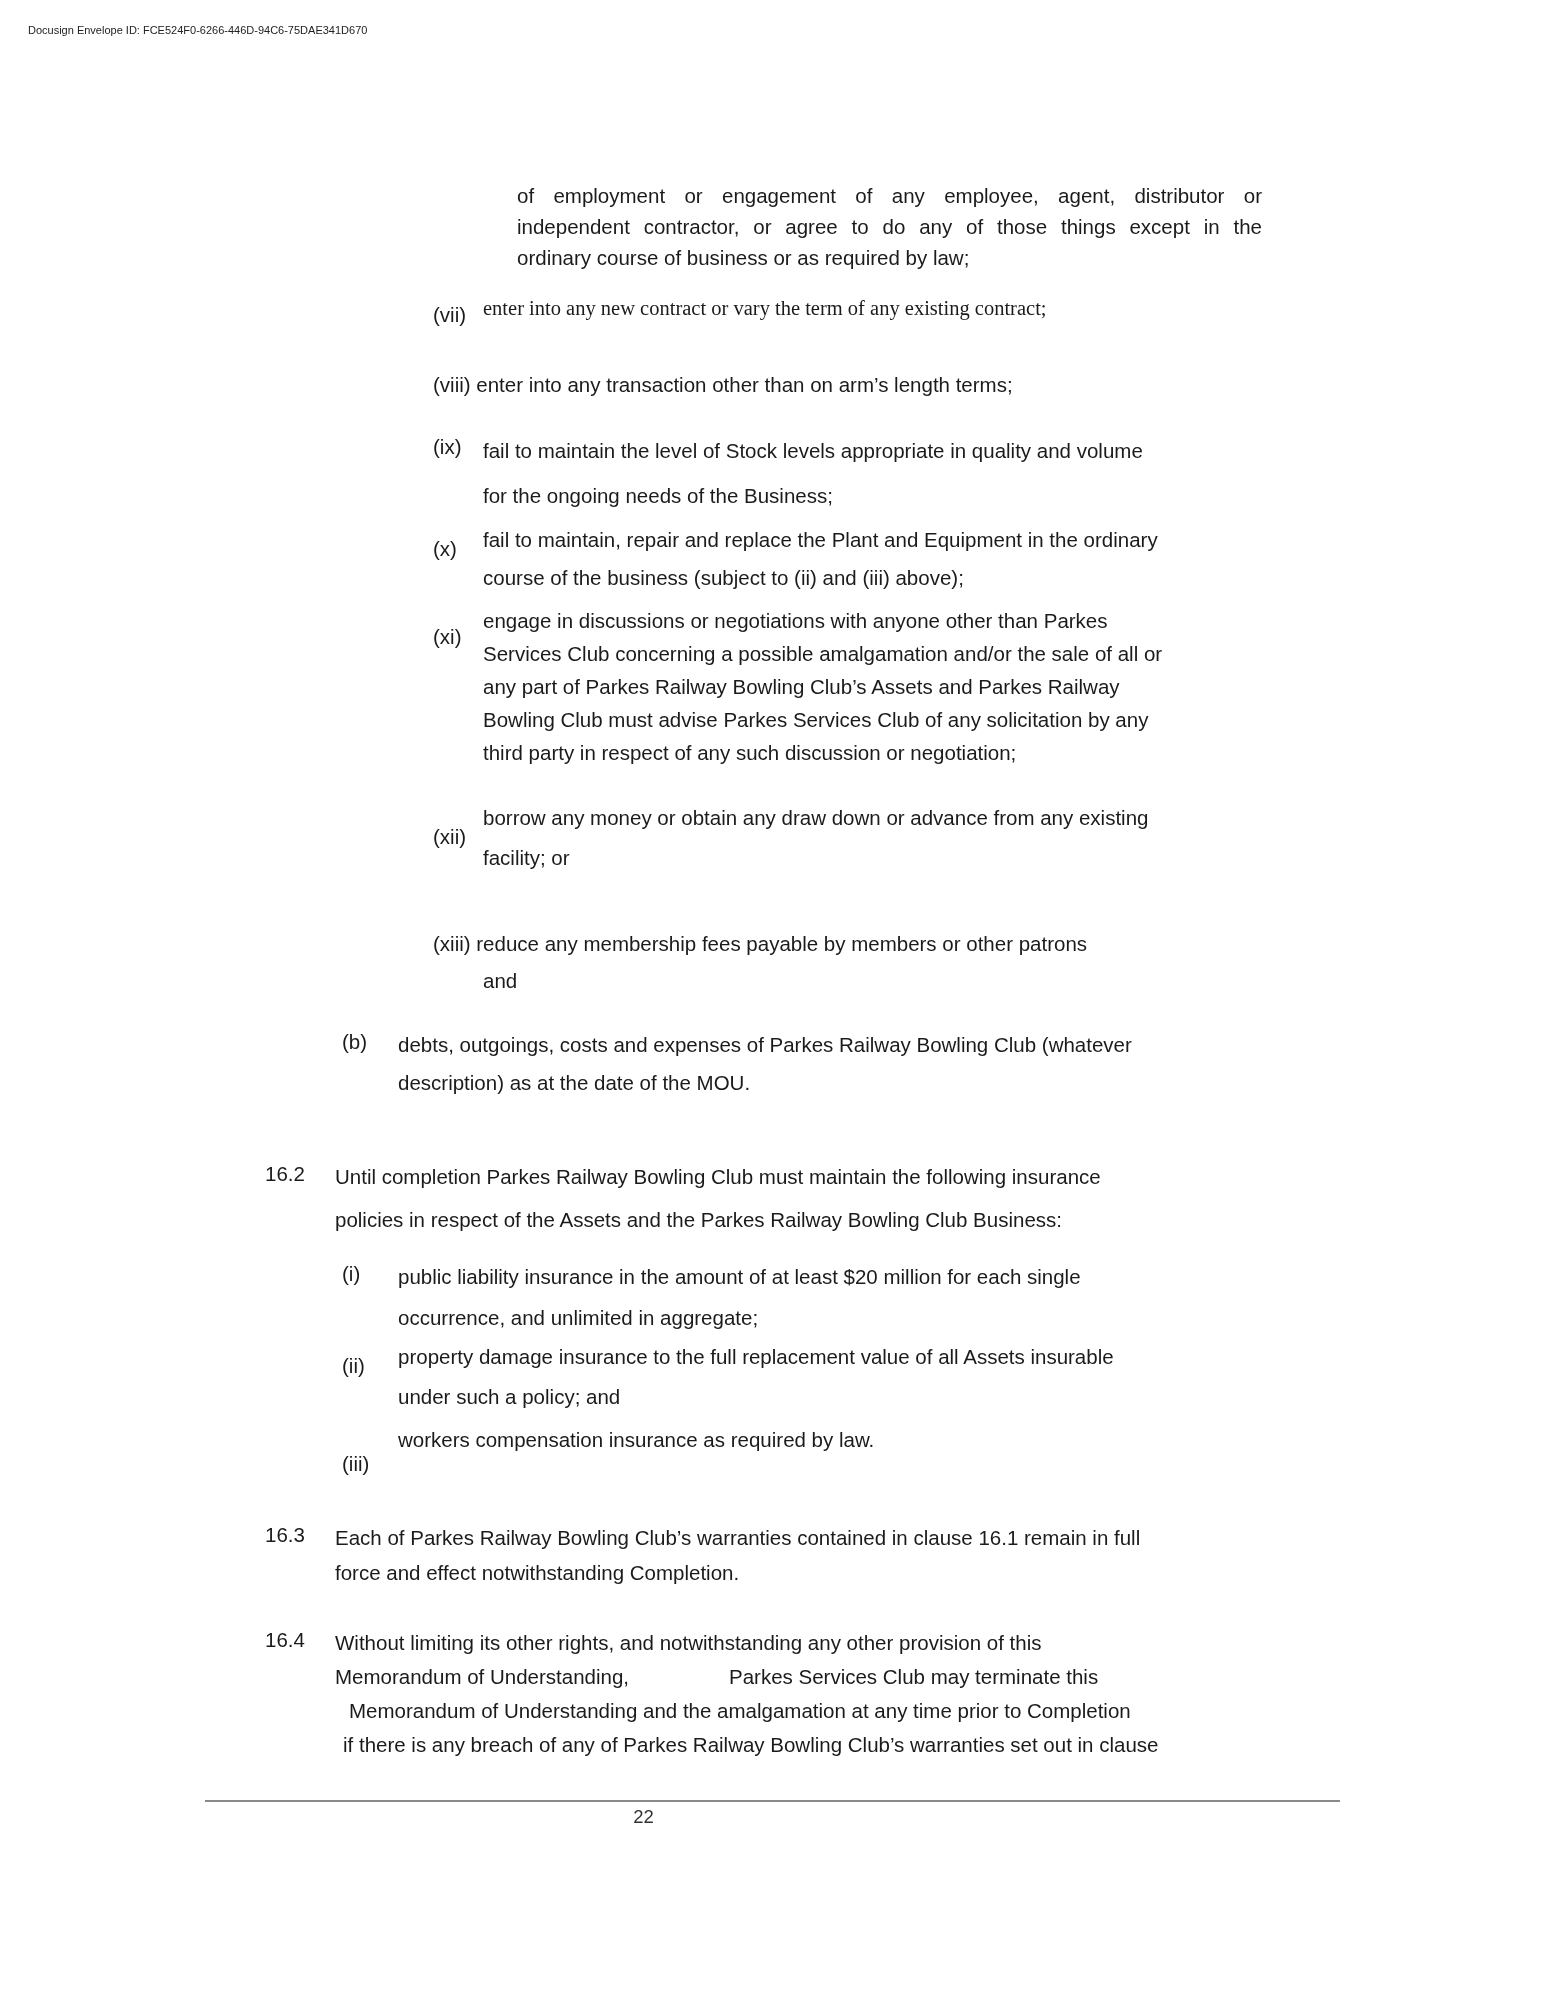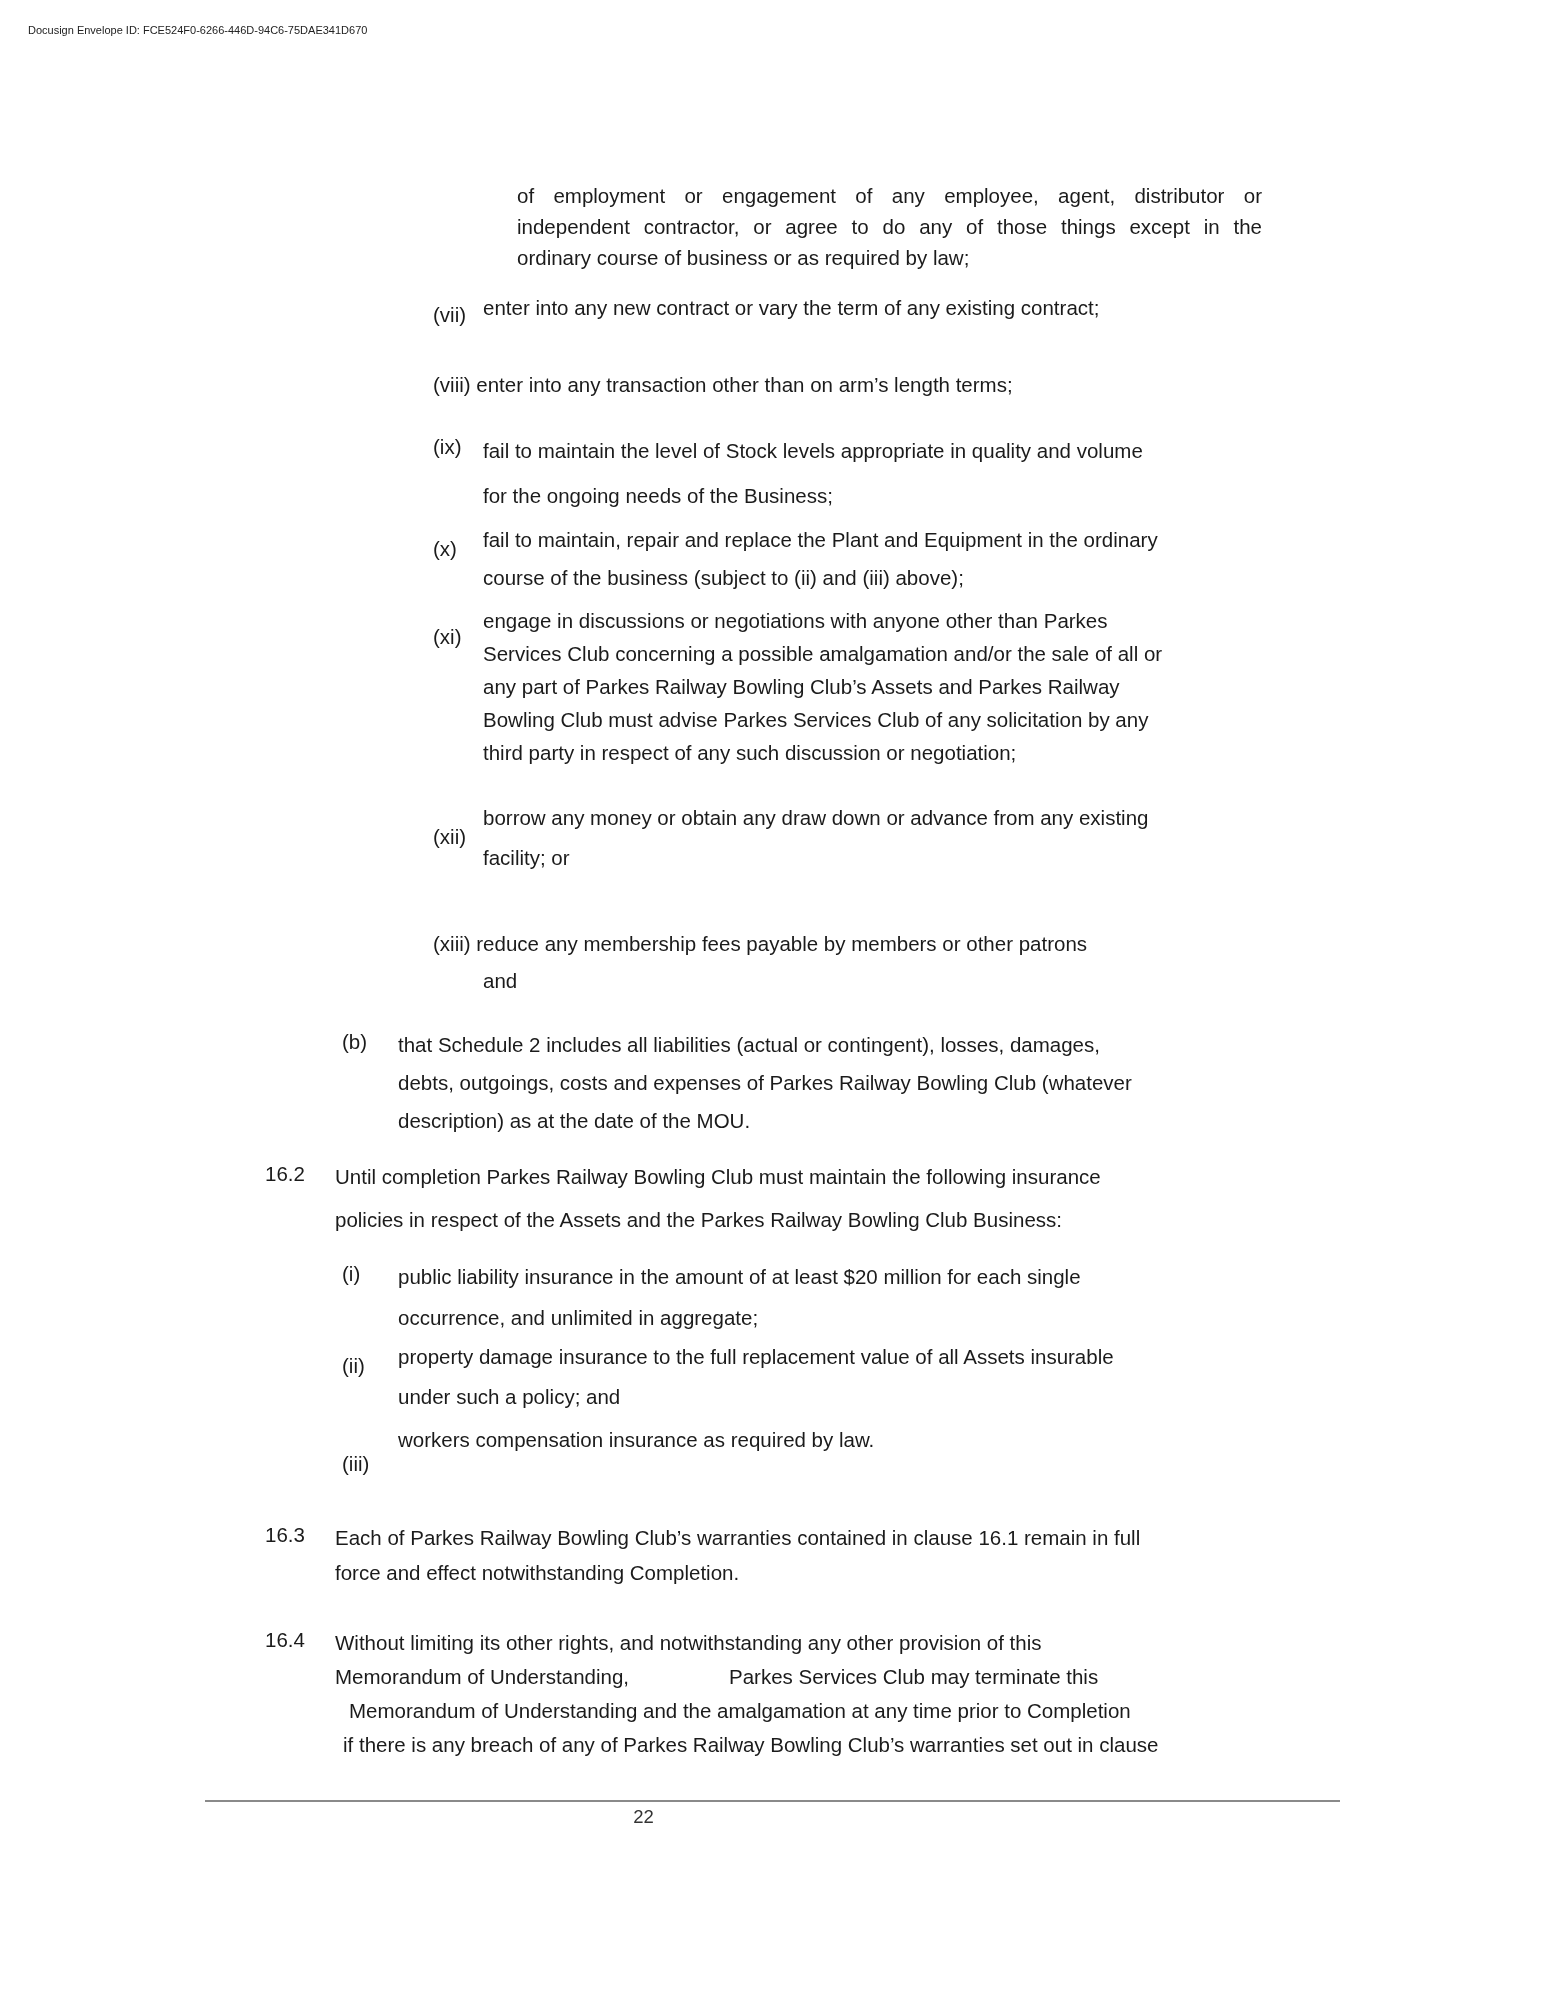--- a/index.html
+++ b/index.html
@@ -29,21 +29,21 @@
 
   
   .alpha-label { left:342px; width:56px; }
   .alpha-text  { left:398px; }
 
   
   .num-label { left:265px; width:70px; }
   .num-text  { left:335px; }
 
   #l-vii  { top:303px; }
-  #b-vii  { top:293px; line-height:30px; }
+  #b-vii  { top:293px; line-height:30px;font-family:Liberation Serif, serif; }
 
   #b-viii { top:370px; left:433px; line-height:30px; }
 
   #l-ix   { top:435px; }
   #b-ix   { top:428px; line-height:45px; }
 
   #l-x    { top:537px; }
   #b-x    { top:521px; line-height:38px; }
 
   #l-xi   { top:625px; }
@@ -132,21 +132,20 @@
     <div class="line">facility; or</div>
   </div>
 
   <div id="b-xiii" class="abs">
     <div class="line"><span>(xiii)</span> <span>reduce any membership fees payable by members or other patrons</span></div>
     <div class="line cont">and</div>
   </div>
 
   <span id="l-b" class="abs line alpha-label">(b)</span>
   <div id="b-b" class="abs alpha-text">
-    <div class="line">that Schedule 2 includes all liabilities (actual or contingent), losses, damages,</div>
     <div class="line">debts, outgoings, costs and expenses of Parkes Railway Bowling Club (whatever</div>
     <div class="line">description) as at the date of the MOU.</div>
   </div>
 
   <span id="l-162" class="abs line num-label">16.2</span>
   <div id="b-162" class="abs num-text">
     <div class="line">Until completion Parkes Railway Bowling Club must maintain the following insurance</div>
     <div class="line">policies in respect of the Assets and the Parkes Railway Bowling Club Business:</div>
   </div>
 

